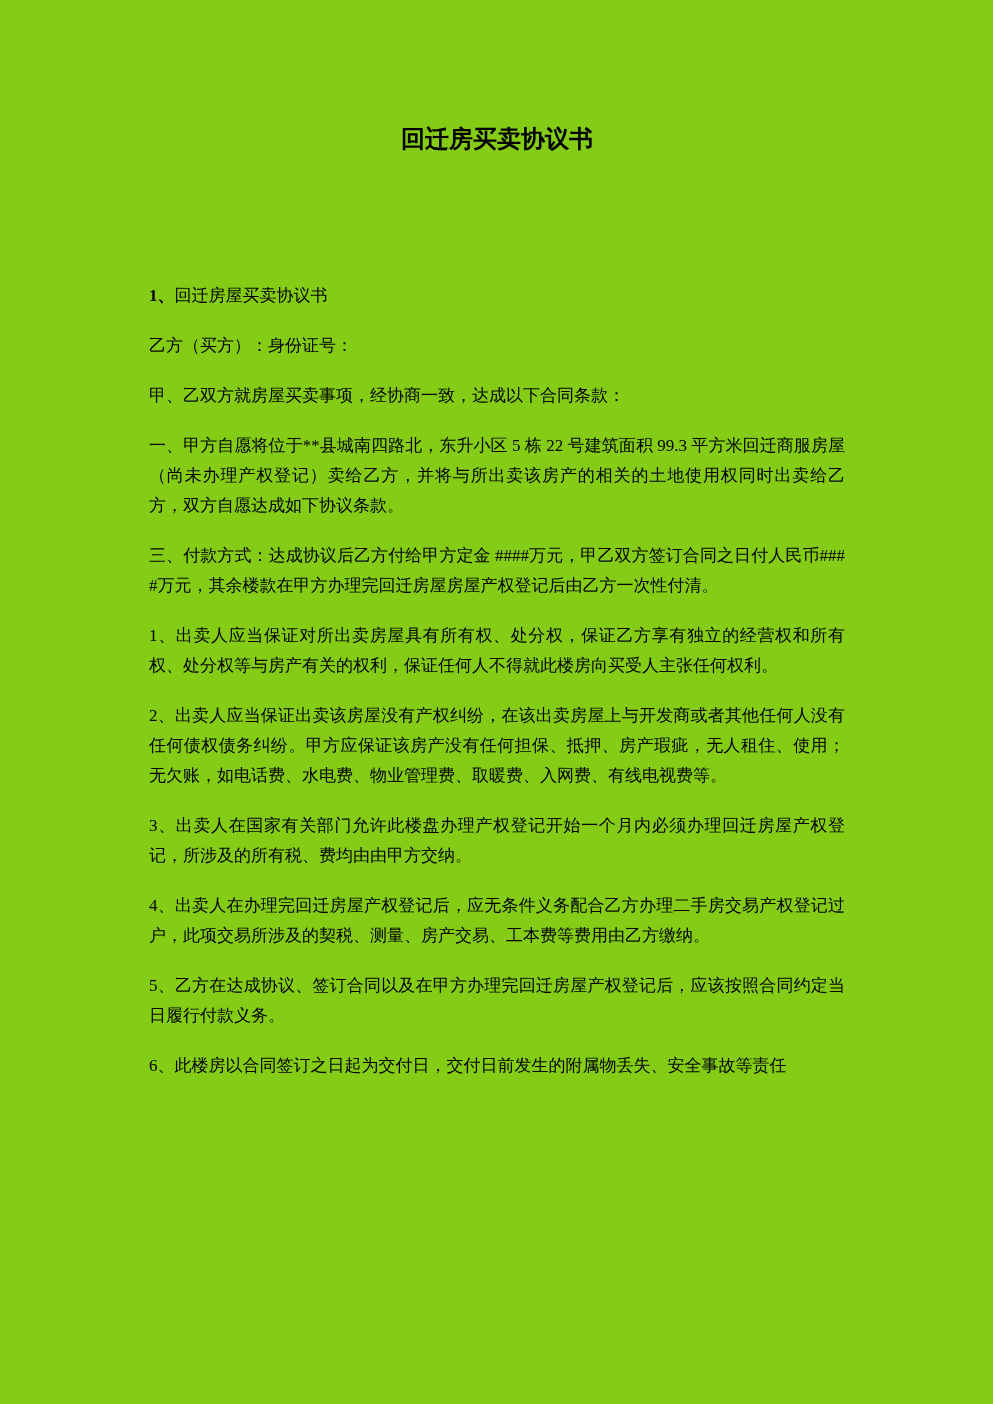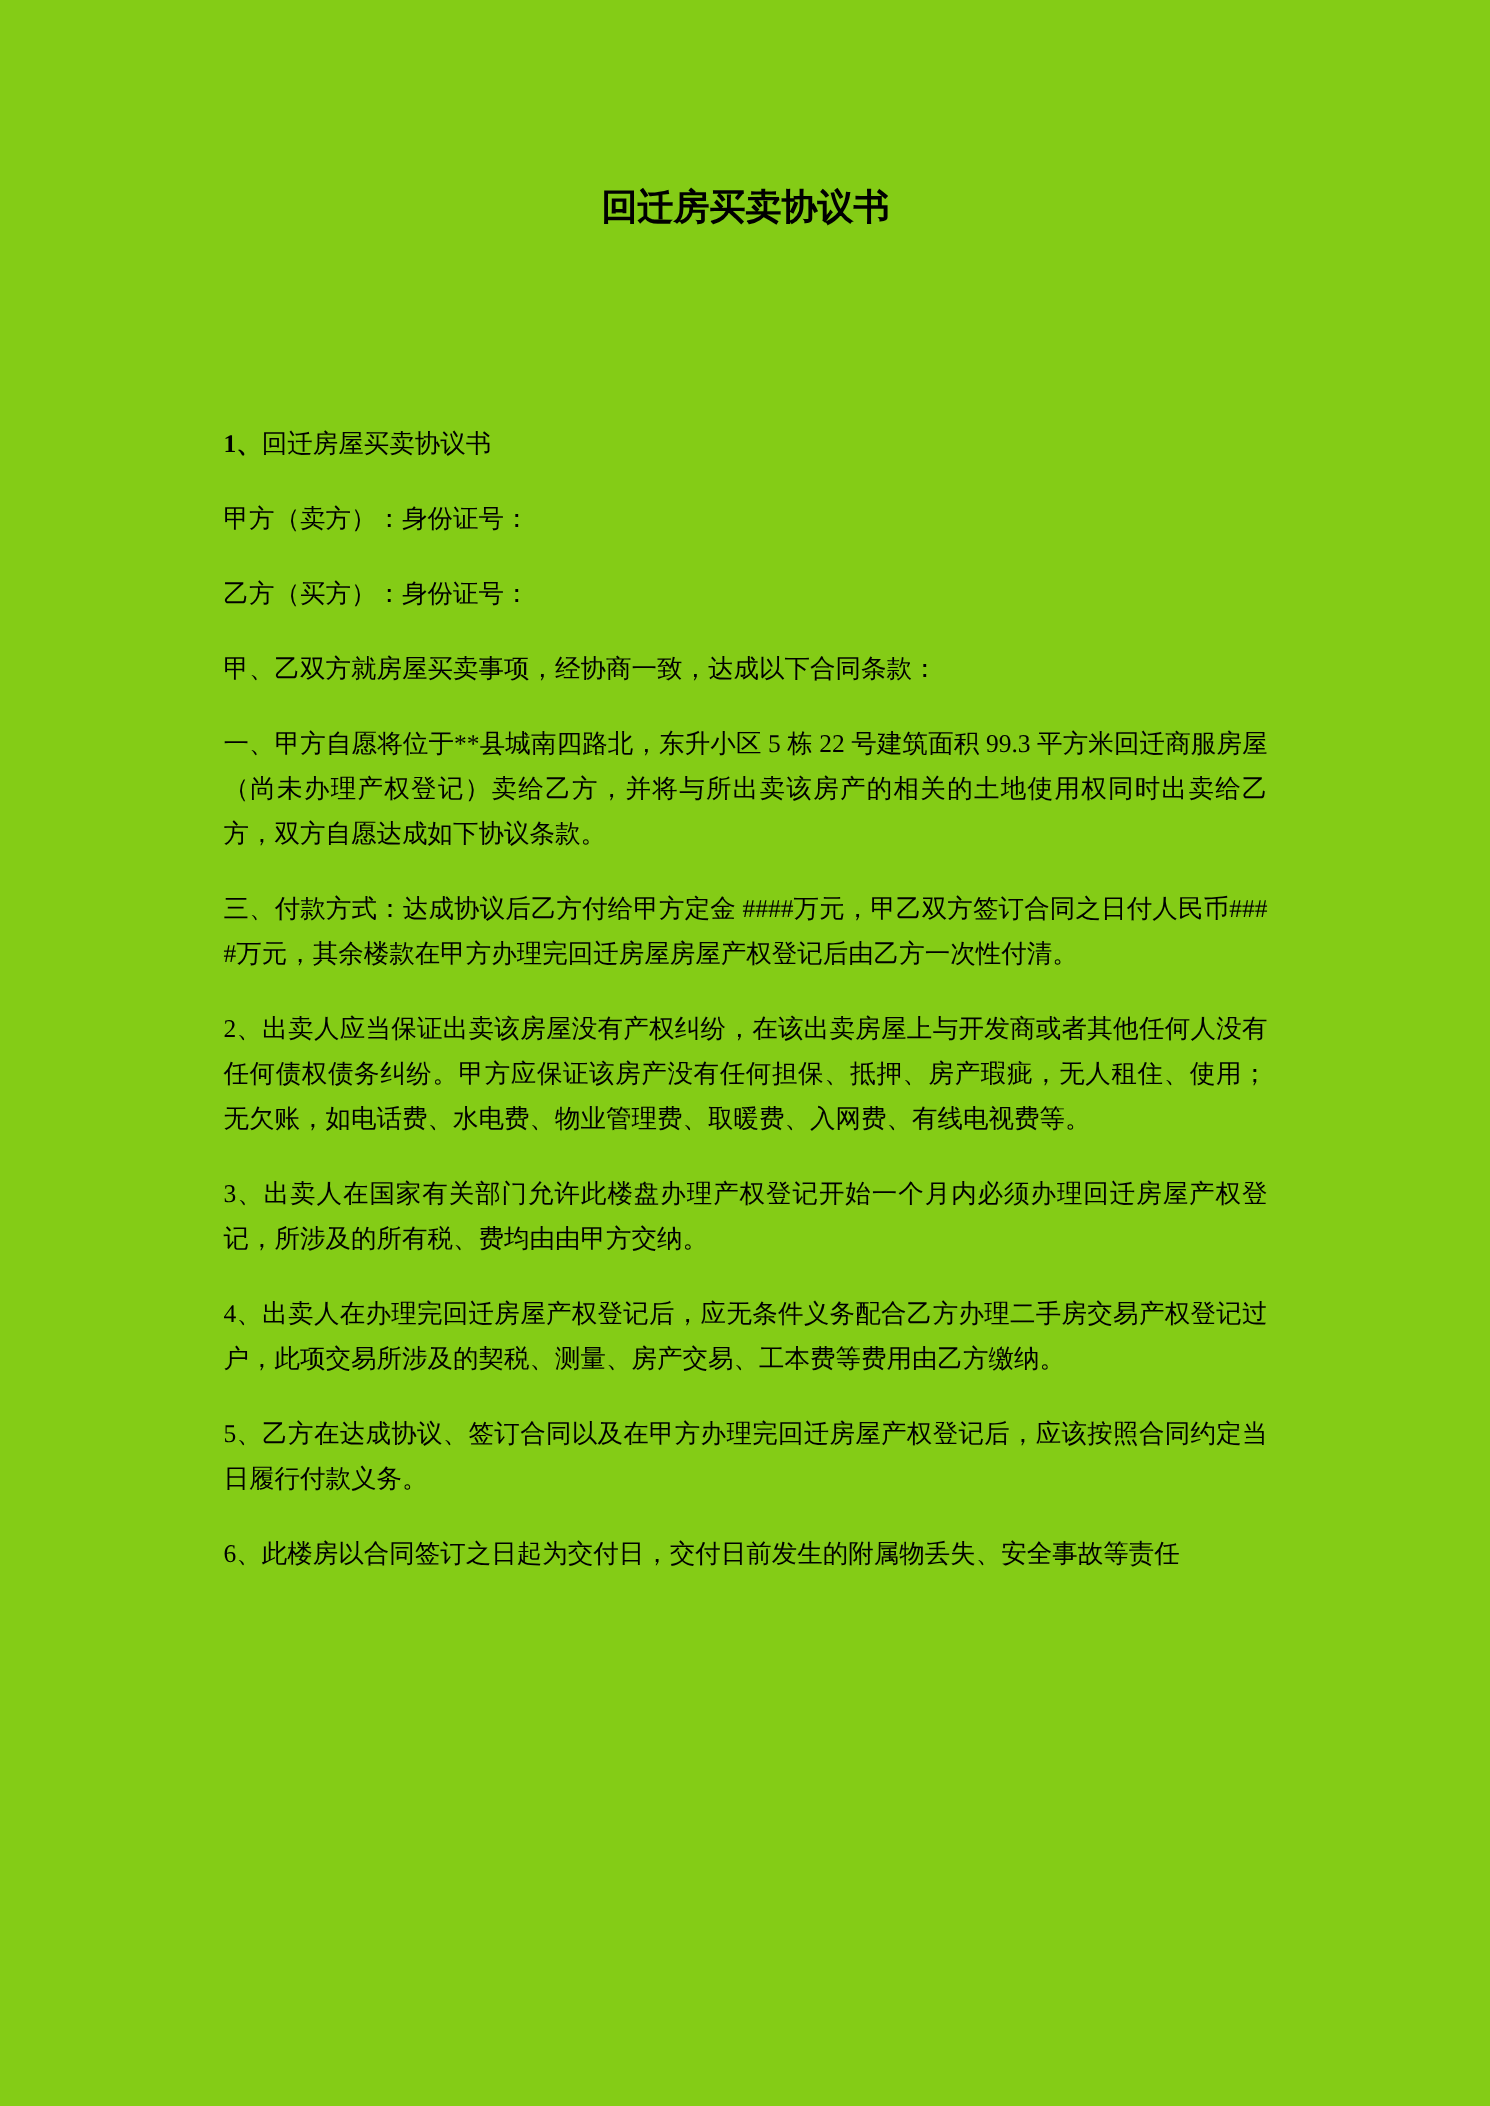--- a/index.html
+++ b/index.html
@@ -43,25 +43,25 @@
 </head>
 <body>
 
 <div class="page">
   <div class="content">
 
     <h1 class="doc-title">回迁房买卖协议书</h1>
 
     <p class="para"><span class="bold-prefix">1、</span><span>回迁房屋买卖协议书</span></p>
 
-    <p class="para">甲方（卖方）：身份证号：</p>
     <p class="para">乙方（买方）：身份证号：</p>
     <p class="para">甲、乙双方就房屋买卖事项，经协商一致，达成以下合同条款：</p>
     <p class="para">一、甲方自愿将位于**县城南四路北，东升小区 5 栋 22 号建筑面积 99.3 平方米回迁商服房屋（尚未办理产权登记）卖给乙方，并将与所出卖该房产的相关的土地使用权同时出卖给乙方，双方自愿达成如下协议条款。</p>
     <p class="para">三、付款方式：达成协议后乙方付给甲方定金 ####万元，甲乙双方签订合同之日付人民币####万元，其余楼款在甲方办理完回迁房屋房屋产权登记后由乙方一次性付清。</p>
+    <p class="para">1、出卖人应当保证对所出卖房屋具有所有权、处分权，保证乙方享有独立的经营权和所有权、处分权等与房产有关的权利，保证任何人不得就此楼房向买受人主张任何权利。</p>
     <p class="para">2、出卖人应当保证出卖该房屋没有产权纠纷，在该出卖房屋上与开发商或者其他任何人没有任何债权债务纠纷。甲方应保证该房产没有任何担保、抵押、房产瑕疵，无人租住、使用；无欠账，如电话费、水电费、物业管理费、取暖费、入网费、有线电视费等。</p>
     <p class="para">3、出卖人在国家有关部门允许此楼盘办理产权登记开始一个月内必须办理回迁房屋产权登记，所涉及的所有税、费均由由甲方交纳。</p>
     <p class="para">4、出卖人在办理完回迁房屋产权登记后，应无条件义务配合乙方办理二手房交易产权登记过户，此项交易所涉及的契税、测量、房产交易、工本费等费用由乙方缴纳。</p>
     <p class="para">5、乙方在达成协议、签订合同以及在甲方办理完回迁房屋产权登记后，应该按照合同约定当日履行付款义务。</p>
     <p class="para">6、此楼房以合同签订之日起为交付日，交付日前发生的附属物丢失、安全事故等责任</p>
 
   </div>
 </div>
 
 </body></html>

